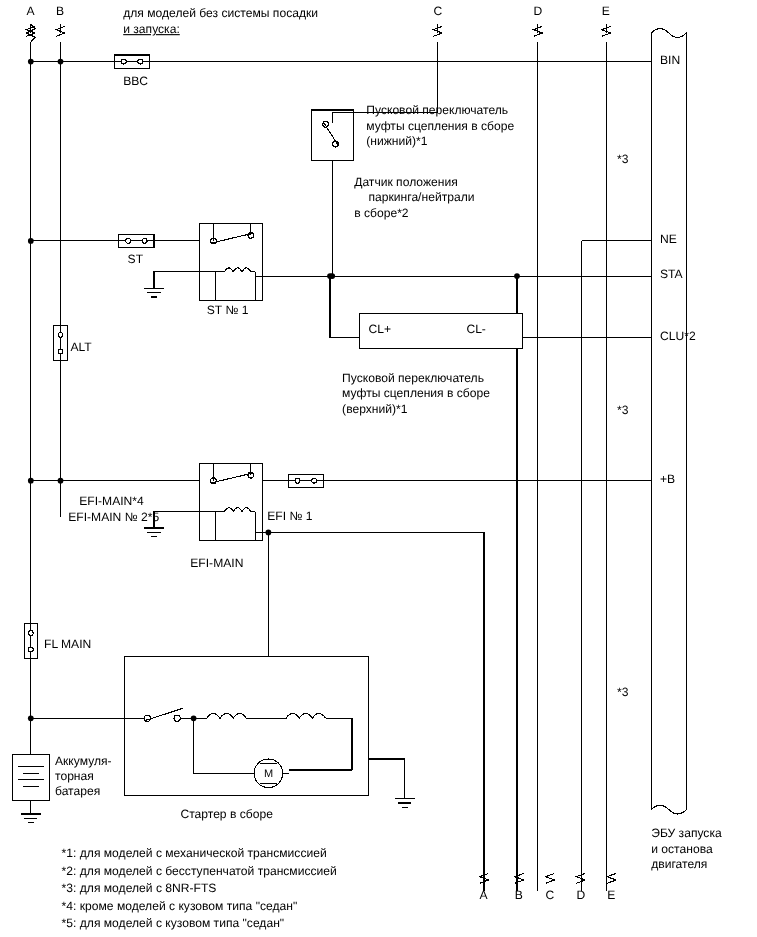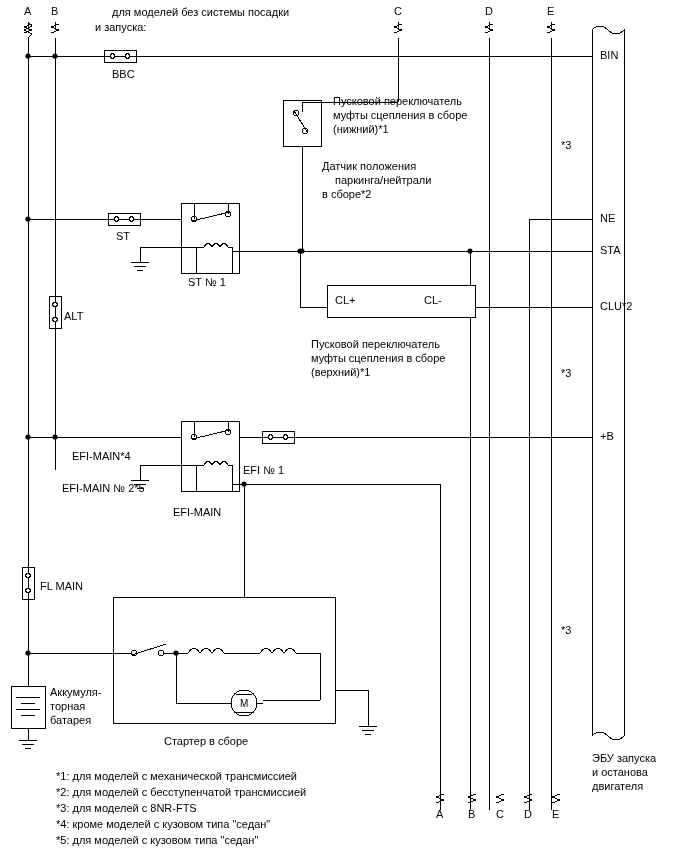--- a/index.html
+++ b/index.html
@@ -187,21 +187,21 @@
       <circle cx="300" cy="251" r="2.6"></circle>
       <circle cx="28" cy="437" r="2.6"></circle>
       <circle cx="55" cy="437" r="2.6"></circle>
       <circle cx="28" cy="653" r="2.6"></circle>
       <circle cx="244" cy="484" r="2.6"></circle>
       <circle cx="176" cy="653" r="2.6"></circle>
     </g>
   </svg>
 
   <div class="lbl" style="left:112px;top:6px;">для моделей без системы посадки</div>
-  <div class="lbl" style="left:95px;top:21px;">и запуска:</div>
+  <div class="lbl" style="left:112px;top:21px;text-decoration:underline;">и запуска:</div>
 
   <div class="lbl" style="left:24px;top:5px;">A</div>
   <div class="lbl" style="left:51px;top:5px;">B</div>
   <div class="lbl" style="left:394px;top:5px;">C</div>
   <div class="lbl" style="left:485px;top:5px;">D</div>
   <div class="lbl" style="left:547px;top:5px;">E</div>
 
   <div class="lbl" style="left:436px;top:808px;">A</div>
   <div class="lbl" style="left:468px;top:808px;">B</div>
   <div class="lbl" style="left:496px;top:808px;">C</div>
@@ -215,21 +215,21 @@
   <div class="lbl" style="left:600px;top:430px;">+B</div>
 
   <div class="lbl" style="left:592px;top:752px;">ЭБУ запуска</div>
   <div class="lbl" style="left:592px;top:766px;">и останова</div>
   <div class="lbl" style="left:592px;top:780px;">двигателя</div>
 
   <div class="lbl" style="left:112px;top:68px;">BBC</div>
   <div class="lbl" style="left:116px;top:230px;">ST</div>
   <div class="lbl" style="left:64px;top:310px;">ALT</div>
   <div class="lbl" style="left:72px;top:450px;">EFI-MAIN*4</div>
-  <div class="lbl" style="left:62px;top:465px;margin-top:17px;">EFI-MAIN № 2*5</div>
+  <div class="lbl" style="left:62px;top:465px;">EFI-MAIN № 2*5</div>
   <div class="lbl" style="left:243px;top:452px;margin-top:12px;">EFI № 1</div>
   <div class="lbl" style="left:40px;top:580px;">FL MAIN</div>
 
   <div class="lbl" style="left:188px;top:276px;">ST № 1</div>
   <div class="lbl" style="left:173px;top:506px;">EFI-MAIN</div>
 
   <div class="lbl" style="left:333px;top:95px;">Пусковой переключатель</div>
   <div class="lbl" style="left:333px;top:109px;">муфты сцепления в сборе</div>
   <div class="lbl" style="left:333px;top:123px;">(нижний)*1</div>
 

